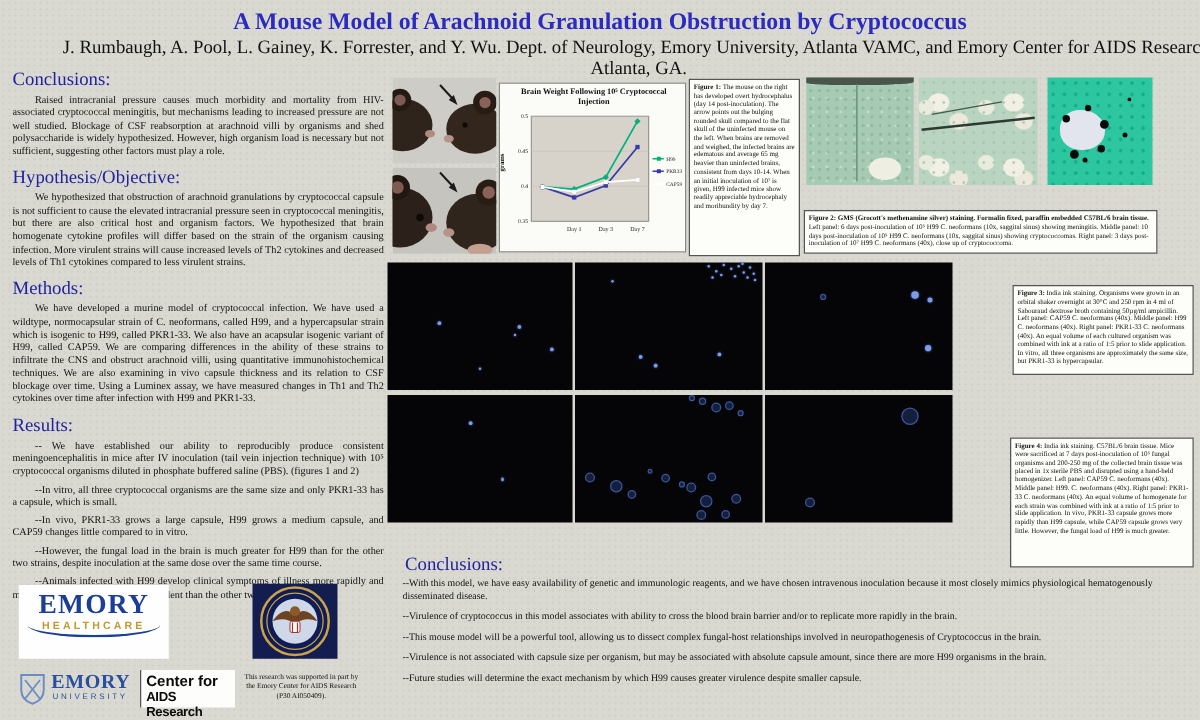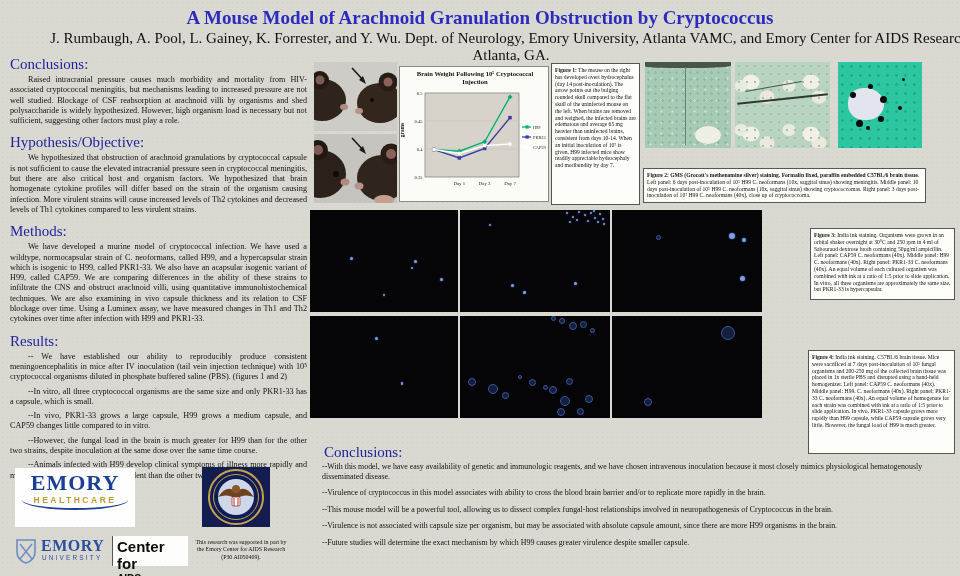--- a/index.html
+++ b/index.html
@@ -69,21 +69,21 @@
     border-bottom:2.2px solid #1b3f94;border-radius:50%;}
   .va-box{position:absolute;left:202px;top:467px;width:68px;height:60px;background:#131d4f;}
   .eu-box{position:absolute;left:15px;top:537px;width:92px;height:28px;}
   .eu-shield{position:absolute;left:0;top:1px;}
   .eu-emory{position:absolute;left:26px;top:0;font-size:16px;font-weight:bold;color:#2a4f9e;letter-spacing:0.5px;}
   .eu-univ{position:absolute;left:27px;top:17px;font-size:6.4px;color:#2a4f9e;letter-spacing:2.2px;
     font-family:"Liberation Sans",sans-serif;}
   .cfar-box{position:absolute;left:112px;top:536px;width:76px;height:30px;background:#fdfdfb;
     border-left:1.5px solid #555;padding:1px 4px;box-sizing:border-box;
     font-family:"Liberation Sans",sans-serif;color:#0a0a0a;}
-  .cfar1{font-size:15px;font-weight:bold;margin-top:1px;}
+  .cfar1{font-size:12px;font-weight:bold;margin-top:1px;}
   .cfar2{font-size:10.5px;font-weight:bold;letter-spacing:-0.3px;}
   .funding{position:absolute;left:192px;top:539px;width:98px;font-size:5.9px;line-height:7.4px;
     text-align:center;color:#111;}
 </style>
 </head>
 <body>
 
 <div id="poster">
 
   <div class="hdr-title">A Mouse Model of Arachnoid Granulation Obstruction by Cryptococcus</div>

